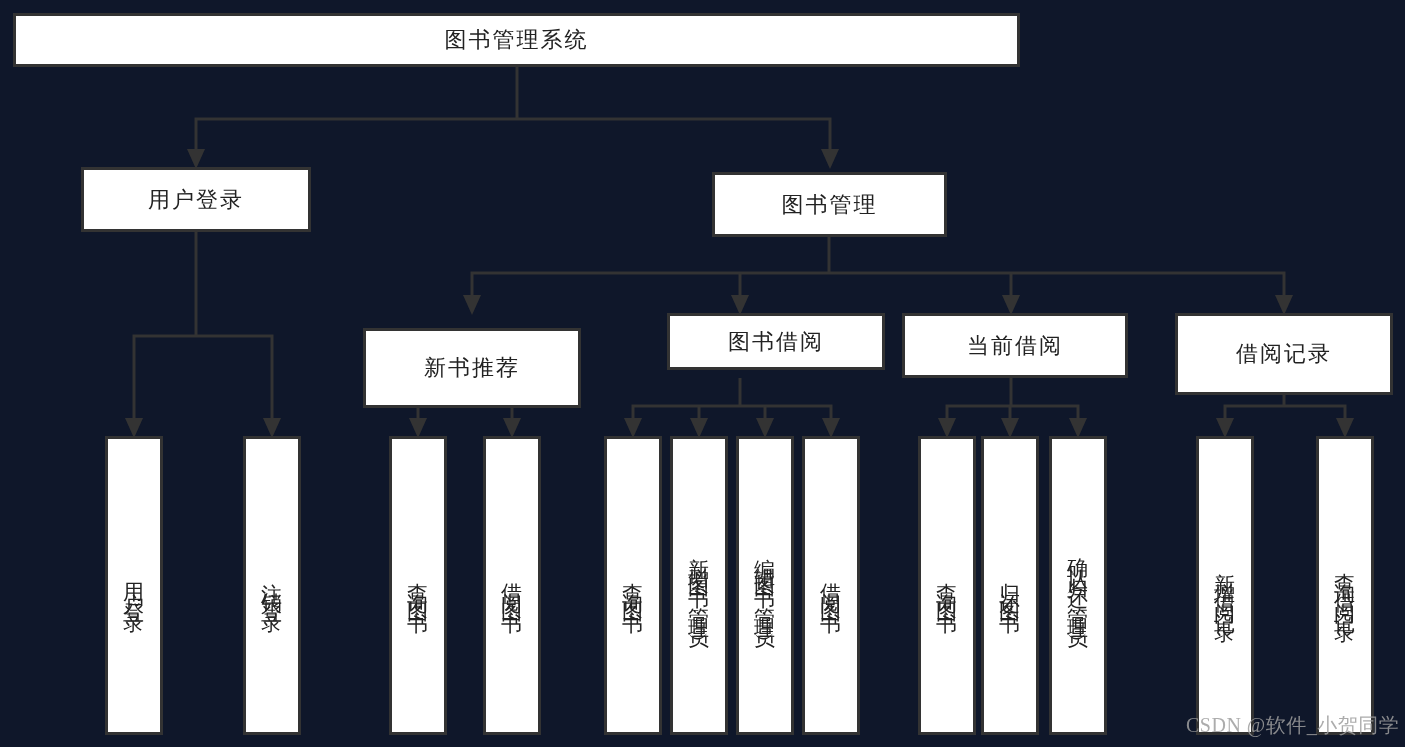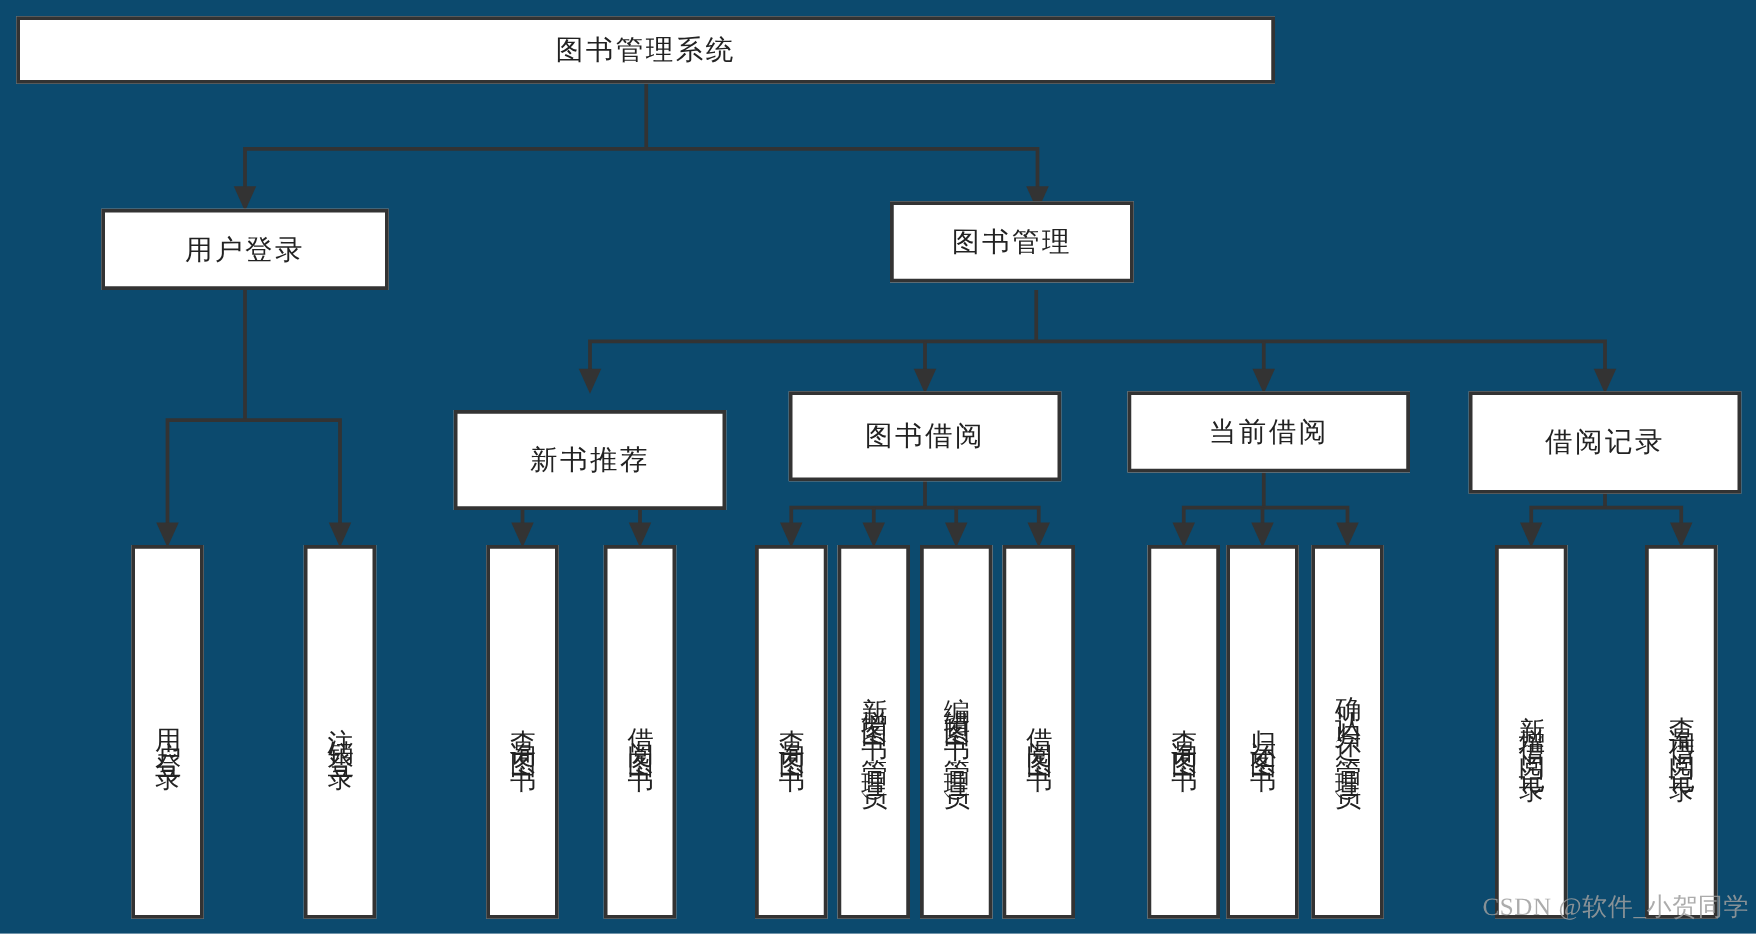--- a/index.html
+++ b/index.html
@@ -1,17 +1,17 @@
 <!DOCTYPE html>
 <html><head>
 <meta charset="utf-8">
 <style>
   html,body{margin:0;padding:0;background:#ffffff;}
   body{font-family:"Liberation Sans","DejaVu Sans",sans-serif;color:#222;}
-  .canvas{position:relative;width:1405px;height:747px;background:#0c4a6e;overflow:hidden;}
+  .canvas{position:relative;width:1405px;height:747px;background:#0f172a;overflow:hidden;}
   .wires{position:absolute;left:0;top:0;width:1405px;height:747px;pointer-events:none;}
   .node{position:absolute;box-sizing:border-box;background:#ffffff;border:3px solid #333333;
         display:flex;align-items:center;justify-content:center;text-align:center;}
   .hnode span{font-size:22px;letter-spacing:2px;white-space:nowrap;}
   .vnode span{writing-mode:vertical-rl;text-orientation:mixed;font-size:21px;
               letter-spacing:10px;line-height:1;white-space:nowrap;}
   .watermark{position:absolute;left:1186px;top:712px;z-index:10;font-size:20px;
              color:rgba(158,158,158,0.85);letter-spacing:0.5px;white-space:nowrap;font-family:Liberation Serif, serif;}
 </style>
 </head>
@@ -69,28 +69,28 @@
     </g>
   </svg>
 
   <div class="node hnode" style="left:13px;top:13px;width:1007px;height:54px">
     <span>图书管理系统</span>
   </div>
 
   <div class="node hnode" style="left:81px;top:167px;width:230px;height:65px">
     <span>用户登录</span>
   </div>
-  <div class="node hnode" style="left:712px;top:161px;width:195px;height:65px">
+  <div class="node hnode" style="left:712px;top:172px;width:235px;height:65px">
     <span>图书管理</span>
   </div>
 
   <div class="node hnode" style="left:363px;top:328px;width:218px;height:80px">
     <span>新书推荐</span>
   </div>
-  <div class="node hnode" style="left:631px;top:313px;width:218px;height:72px">
+  <div class="node hnode" style="left:667px;top:313px;width:218px;height:57px">
     <span>图书借阅</span>
   </div>
   <div class="node hnode" style="left:902px;top:313px;width:226px;height:65px">
     <span>当前借阅</span>
   </div>
   <div class="node hnode" style="left:1175px;top:313px;width:218px;height:82px">
     <span>借阅记录</span>
   </div>
 
   <div class="node vnode" style="left:105px;top:436px;width:58px;height:299px">

